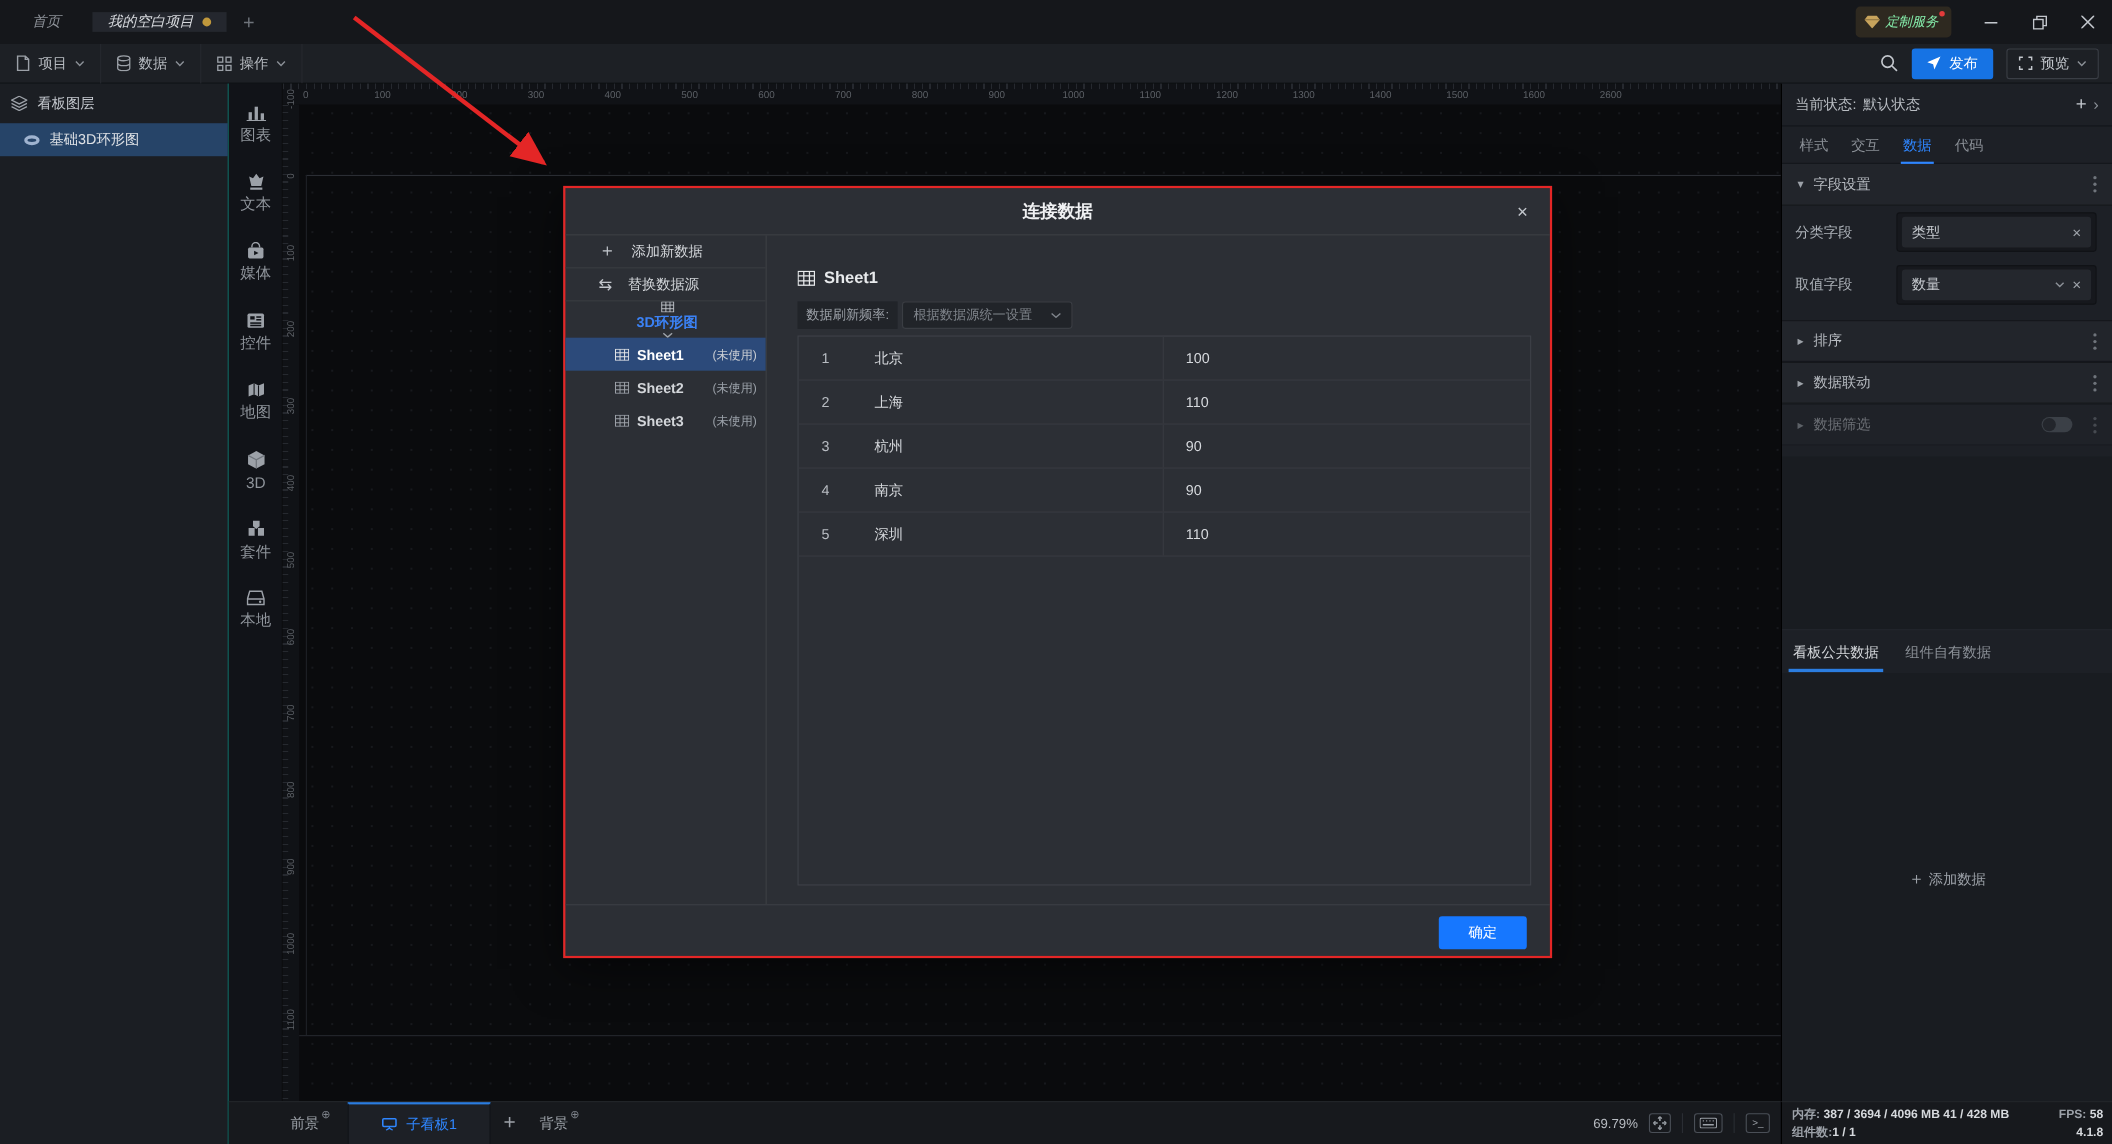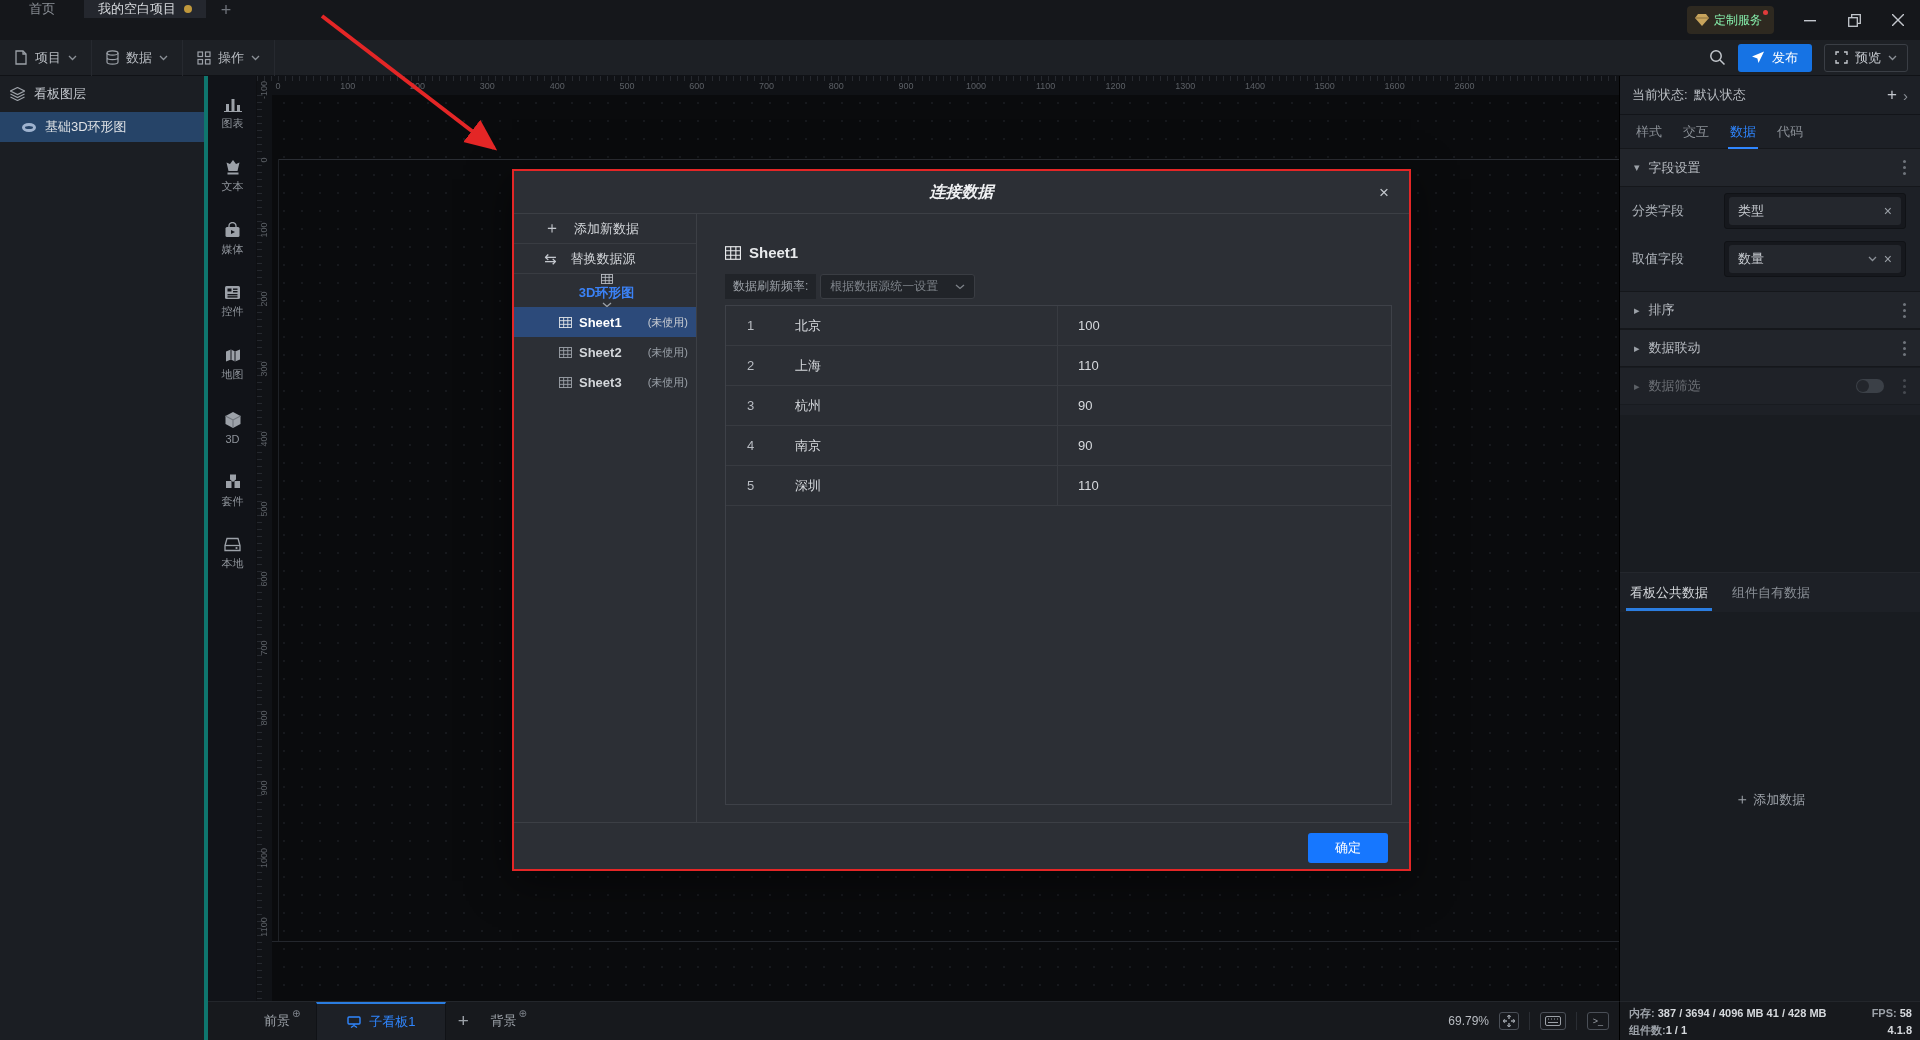--- a/index.html
+++ b/index.html
@@ -1,46 +1,46 @@
 <!DOCTYPE html>
 <html><head>
 <meta charset="utf-8">
 <style>
   * { margin:0; padding:0; box-sizing:border-box; }
   html,body { background:#000; }
   body { font-family:"Liberation Sans","DejaVu Sans",sans-serif; }
   #root { position:relative; width:1920px; height:1040px; overflow:hidden; background:#0a0b0d; color:#c3c7cd; font-size:13px; }
 
   
-  .titlebar { position:absolute; left:0; top:0; width:1920px; height:40px; background:#15171b; display:flex; align-items:flex-start; }
+  .titlebar { position:absolute; left:0; top:0; width:1920px; height:40px; background:#15171b; display:flex; align-items:center;font-style:italic; }
   .tb-home { width:84px; display:flex; align-items:center; justify-content:center; color:#8b9097; cursor:pointer; }
   .tb-proj { width:122px; background:#24272e; display:flex; align-items:center; justify-content:center; gap:8px; color:#d6d9dd; }
   .tb-dot { width:8px; height:8px; border-radius:50%; background:#c0983c; }
   .tb-add { width:40px; display:flex; align-items:center; justify-content:center; color:#6f747b; font-size:18px; }
   .tb-right { margin-left:auto; display:flex; align-items:center; }
   .vip-chip { height:28px; margin-right:14px; padding:0 12px 0 8px; background:#2e2920; border-radius:4px; display:flex; align-items:center; gap:5px; color:#86efac; position:relative; }
   .vip-chip .reddot { position:absolute; right:6px; top:4px; width:5px; height:5px; border-radius:50%; background:#e23b3b; }
   .winbtn { width:44px; height:40px; display:flex; align-items:center; justify-content:center; color:#c3c7cd; }
 
   
   .toolbar { position:absolute; left:0; top:40px; width:1920px; height:36px; background:#1d2025; border-bottom:1px solid #101216; display:flex; align-items:center; }
   .tl-menu { height:36px; padding:0 14px; display:flex; align-items:center; gap:7px; color:#b8bcc2; border-right:1px solid #26292f; }
   .tl-right { margin-left:auto; display:flex; align-items:center; gap:12px; padding-right:12px; }
   .btn-publish { height:28px; padding:0 14px; background:#1673e4; border-radius:3px; color:#fff; display:flex; align-items:center; gap:7px; }
   .btn-preview { height:28px; padding:0 10px; border:1px solid #3a3e45; border-radius:3px; color:#c3c7cd; display:flex; align-items:center; gap:7px; }
 
   
-  .layers { position:absolute; left:0; top:76px; width:208px; height:964px; background:#1b1e23; border-right:4px solid #0f766e; }
+  .layers { position:absolute; left:0; top:76px; width:208px; height:964px; background:#1b1e23; border-right:1px solid #0f766e; }
   .layers-head { height:36px; display:flex; align-items:center; gap:9px; padding:0 10px; color:#c3c7cd; }
   .layer-row { height:30px; display:flex; align-items:center; gap:9px; padding:0 10px 0 22px; color:#dfe2e6; }
   .layer-row.sel { background:#264468; }
   .ring-ic { width:14px; height:9px; border:3px solid #9fb3cf; border-radius:50%; }
 
   .dock { position:absolute; left:208px; top:76px; width:49px; height:964px; background:#111318; border-right:1px solid #0e0f12; }
-  .dock-item { position:absolute; left:0; width:49px; height:60px; display:flex; flex-direction:column; align-items:center; justify-content:center; gap:4px; color:#8f949b; font-size:11px; cursor:pointer; }
+  .dock-item { position:absolute; left:0; width:49px; height:60px; display:flex; flex-direction:column; align-items:center; justify-content:center; gap:4px; color:#8f949b; font-size:14px; cursor:pointer; }
 
   
   .canvas { position:absolute; left:257px; top:76px; width:1362px; height:925px; background:#0a0b0d;
             background-image:radial-gradient(circle,#17191d 1px,transparent 1.2px); background-size:18px 18px; }
   .hruler { position:absolute; left:0; top:0; width:1362px; height:19px; background:#101216;
             background-image:repeating-linear-gradient(to right,#26292f 0 1px,transparent 1px 7px); background-size:100% 5px; background-repeat:no-repeat; }
   .hruler span { position:absolute; top:5px; transform:translateX(-50%); font-size:9px; color:#5c6066; }
   .vruler { position:absolute; left:0; top:19px; width:15px; height:906px; background:#101216;
             background-image:repeating-linear-gradient(to bottom,#26292f 0 1px,transparent 1px 7px); background-size:5px 100%; background-repeat:no-repeat; }
   .vruler span { position:absolute; left:1px; transform:rotate(-90deg); transform-origin:center; font-size:9px; color:#5c6066; width:30px; text-align:center; margin-left:-9px; }
@@ -84,21 +84,21 @@
   .bb-ic { width:22px; height:18px; border:1px solid #4a4f57; border-radius:3px; display:flex; align-items:center; justify-content:center; color:#9ca1a8; font-size:9px; }
   .bb-sep { width:1px; height:18px; background:#2a2d33; }
 
   .rstatus { position:absolute; left:1619px; top:1001px; width:301px; height:39px; background:#17191d; border-top:1px solid #23262b; border-left:1px solid #000; font-size:11px; padding:3px 8px 0 9px; }
   .rs-row { display:flex; justify-content:space-between; line-height:17px; }
   .rs-row b { color:#d6d9dd; font-weight:bold; }
   .rs-row .lab { color:#9ca1a8; font-weight:bold; }
 
   
   .modal { position:absolute; left:512px; top:169px; width:899px; height:702px; background:#2c2f35; border:2px solid #e42626; z-index:40; box-shadow:0 10px 40px rgba(0,0,0,.5); }
-  .m-head { position:absolute; left:0; top:0; width:100%; height:43px; border-bottom:1px solid #3c3f45; display:flex; align-items:center; justify-content:center; color:#f0f1f3; font-size:16px; font-weight:bold;font-style:italic; }
+  .m-head { position:absolute; left:0; top:0; width:100%; height:43px; border-bottom:1px solid #3c3f45; display:flex; align-items:center; justify-content:center; color:#f0f1f3; font-size:16px; font-weight:bold; }
   .m-close { position:absolute; right:12px; top:9px; width:26px; height:26px; display:flex; align-items:center; justify-content:center; color:#c3c7cd; font-size:17px; cursor:pointer; }
   .m-menu { position:absolute; left:0; top:43px; width:183px; height:608px; border-right:1px solid #3c3f45; }
   .m-mi { height:30px; display:flex; align-items:center; gap:14px; padding:0 0 0 30px; color:#d3d6da; border-bottom:1px solid #393c42; cursor:pointer; }
   .m-group { height:33px; display:flex; align-items:center; padding:0 10px 0 13px; color:#3b82f6;flex-direction:column; }
   .m-group .gname { flex:1; text-align:center; font-weight:bold; }
   .m-sheet { height:30px; display:flex; align-items:center; gap:7px; padding:0 8px 0 45px; color:#d3d6da; cursor:pointer; }
   .m-sheet.sel { background:#2c4a7a; }
   .m-sheet .unused { margin-left:auto; color:#9aa0a8; font-size:11px; }
   .m-body { position:absolute; left:183px; top:43px; width:714px; height:608px; }
   .sheet-title { position:absolute; left:28px; top:30px; display:flex; align-items:center; gap:8px; color:#e8eaec; font-size:15px; font-weight:bold; }

